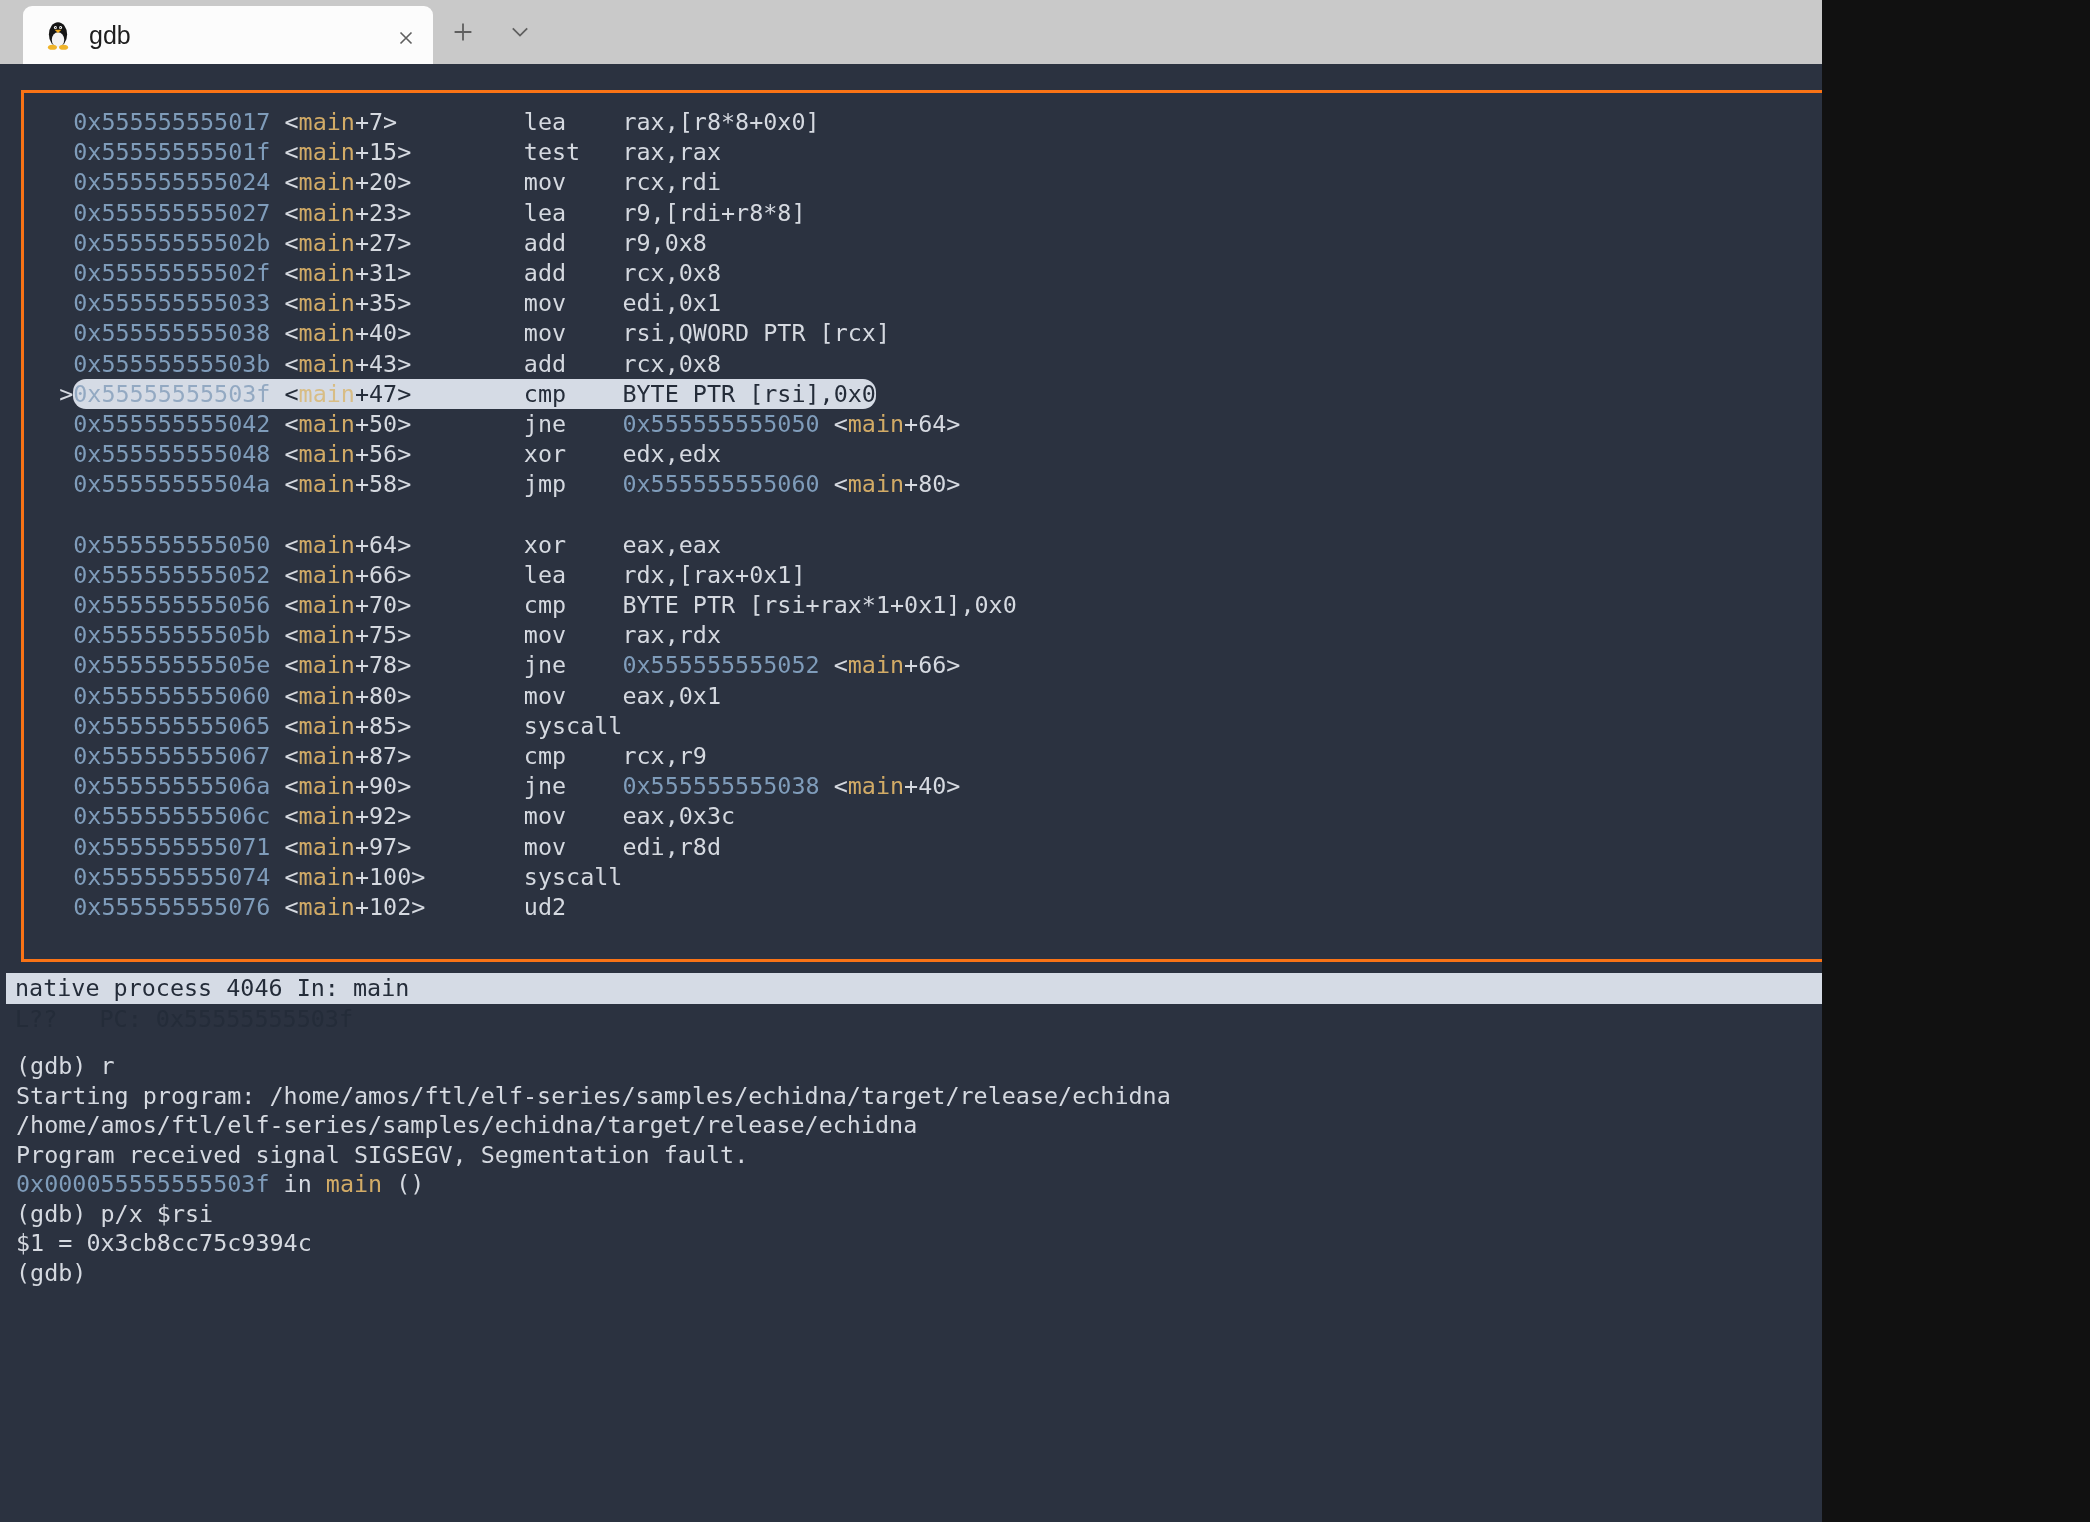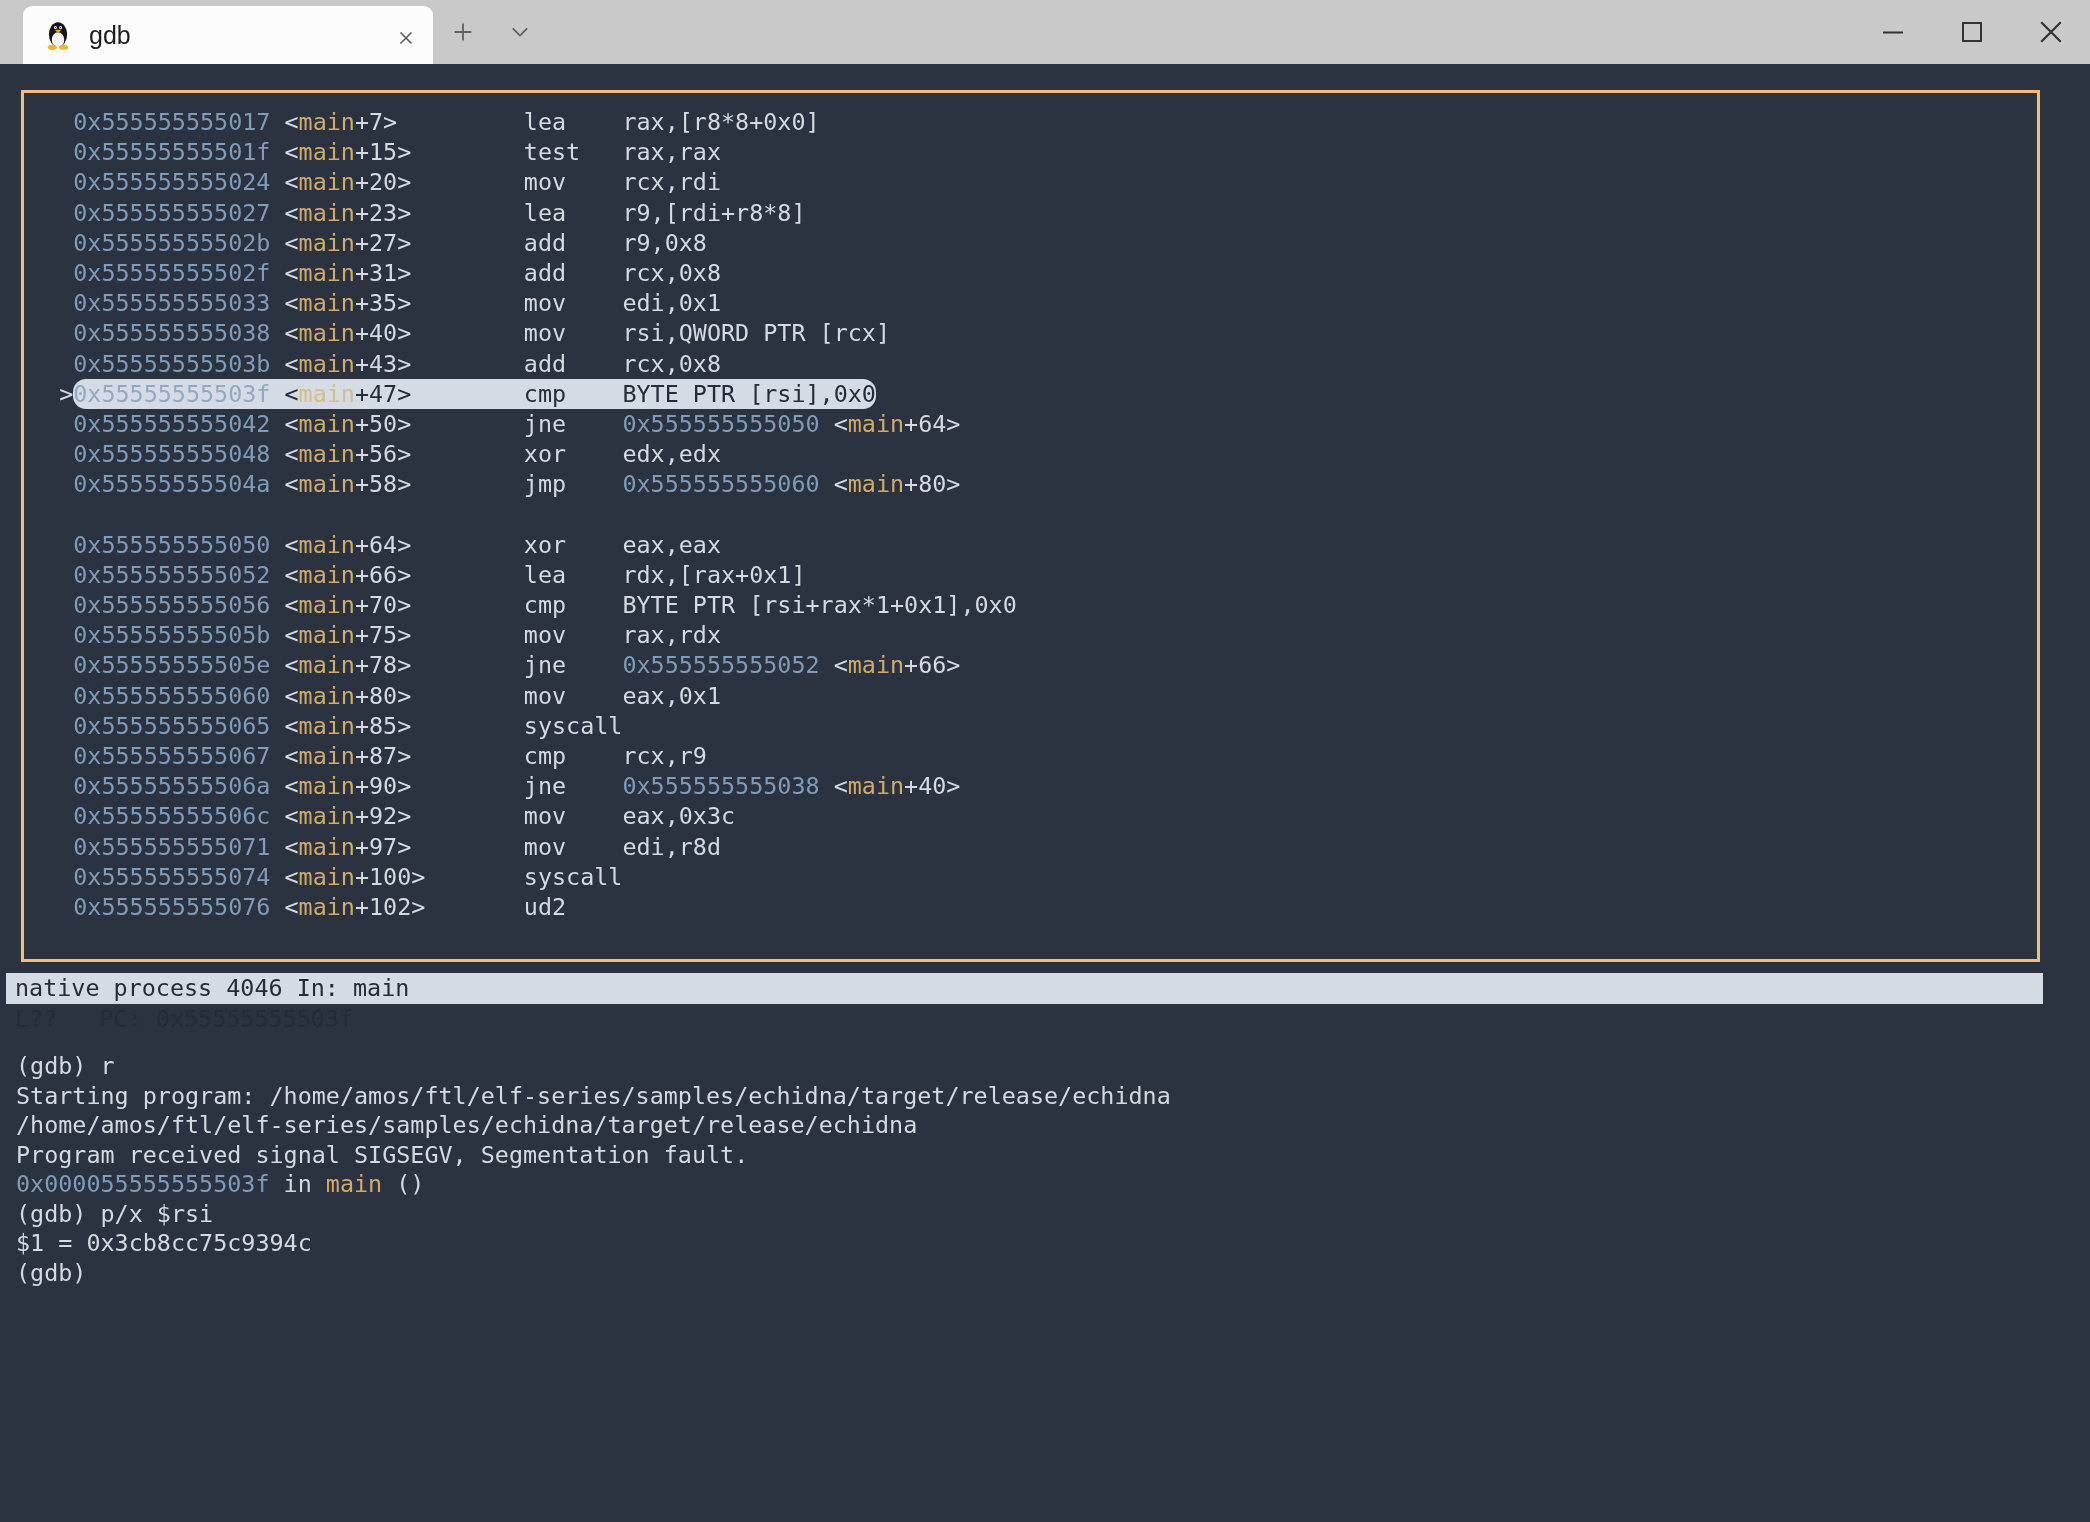--- a/index.html
+++ b/index.html
@@ -1,18 +1,18 @@
 <!DOCTYPE html>
 <html><head>
 <meta charset="utf-8">
 <style>
   * { margin:0; padding:0; box-sizing:border-box; }
   html,body { background:#111; }
   #app {
-    position:relative; width:2090px; height:1522px; overflow:hidden;
+    position:relative; width:1822px; height:1522px; overflow:hidden;
     background:#2b3240;
     font-family:"DejaVu Sans Mono", monospace;
   }
 
   
   .titlebar { position:absolute; left:0; top:0; width:2090px; height:64px; background:#c9c9c9; }
   .tab {
     position:absolute; left:23px; top:6px; width:410px; height:58px;
     background:#fcfcfc; border-radius:9px 9px 0 0;
     display:flex; align-items:center; cursor:default;
@@ -37,21 +37,21 @@
   
   .screen {
     position:absolute; left:0; top:64px; width:2090px; height:1458px;
     background:#2b3240; color:#d5d9e0;
     font-size:23.4px;
   }
 
   
   .tui {
     position:absolute; left:21px; top:26px; width:2019px; height:872px;
-    border:3px solid #fdba74; padding:14px 0 0 7px; overflow:hidden;
+    border:3px solid #f97316; padding:14px 0 0 7px; overflow:hidden;
   }
   .dline { display:flex; white-space:pre; height:30.2px; line-height:30.2px; }
   .pre   { display:inline-block; width:3ch; text-align:right; color:#d5d9e0; }
   .hlseg { display:inline-flex; }
   .addr-f{ display:inline-block; width:15ch; color:#7f9cba; }
   .lbl   { display:inline-block; width:17ch; }
   .mn    { display:inline-block; width:7ch; }
   .ops   { display:inline-block; }
   .y { color:#d2ab66; }
   .b { color:#7f9cba; }

